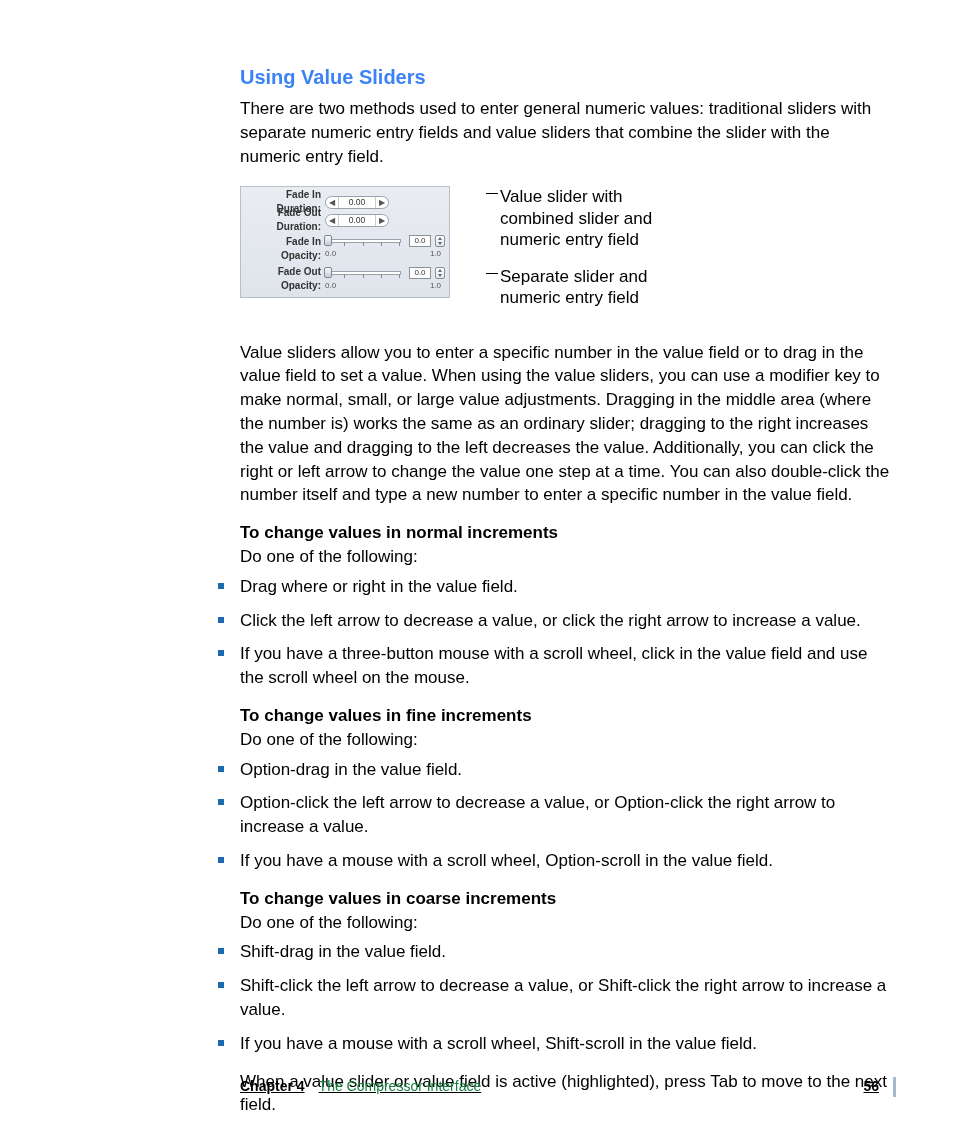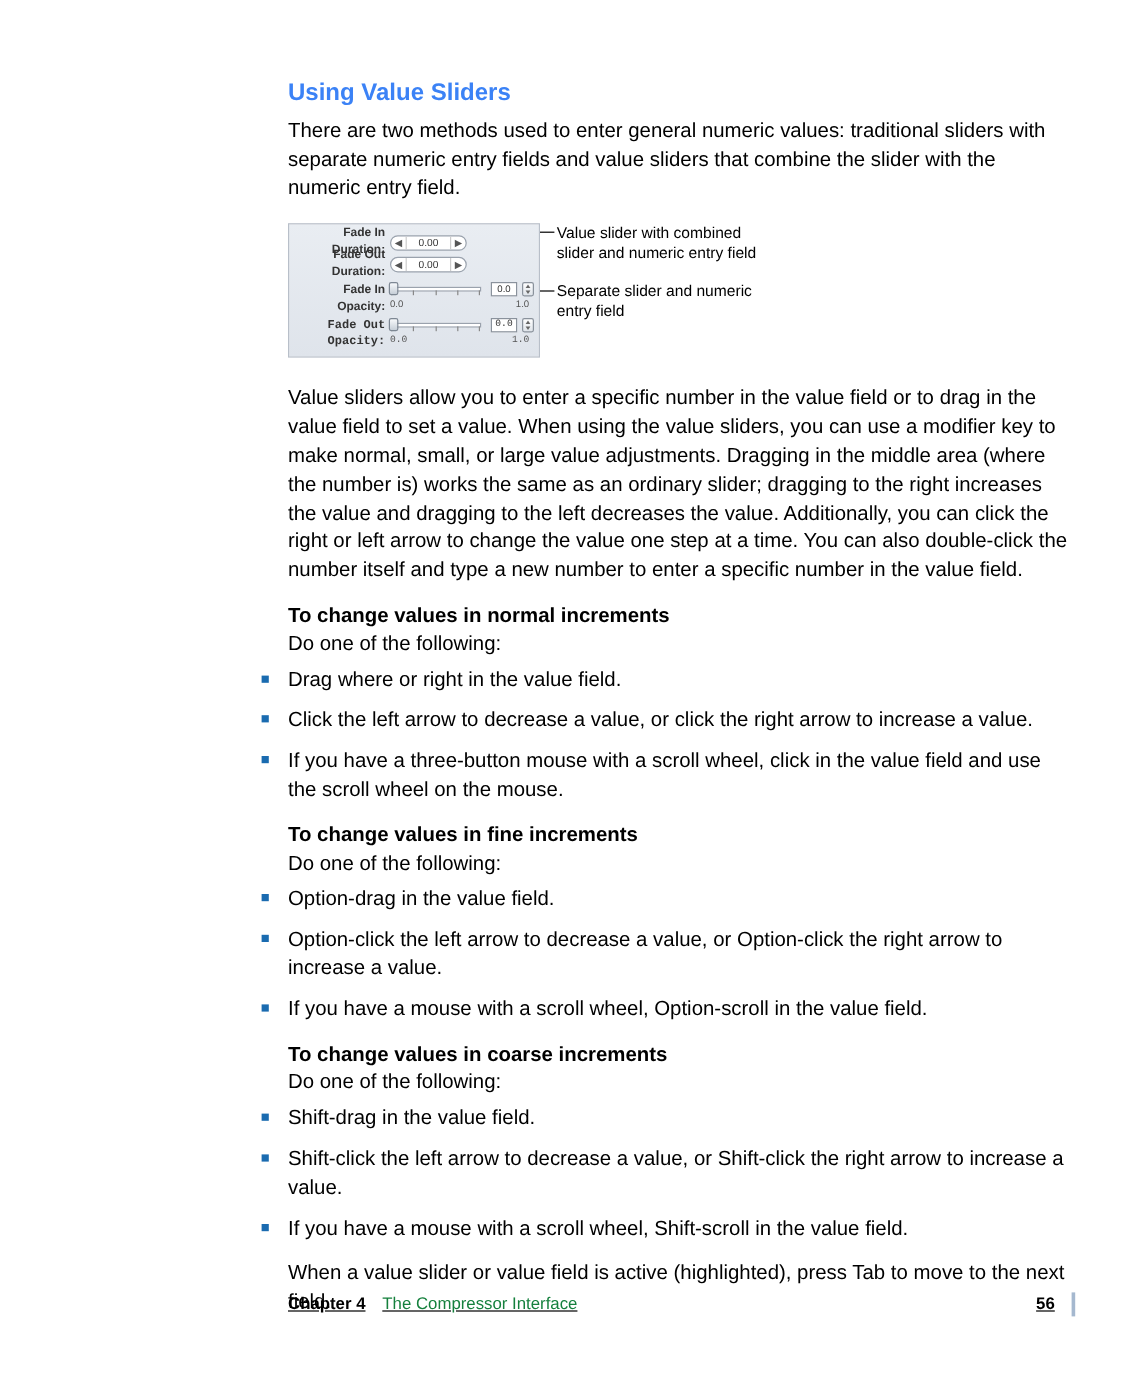--- a/index.html
+++ b/index.html
@@ -123,24 +123,25 @@
     position: relative;
   }
   .stepbox::before, .stepbox::after {
     content:""; position:absolute; left:2px; width:0;height:0;
     border-left:2px solid transparent; border-right:2px solid transparent;
   }
   .stepbox::before { top:1px; border-bottom:3px solid #666; }
   .stepbox::after { bottom:1px; border-top:3px solid #666; }
   
   .callouts {
-    font-size: 13px;
+    font-size: 17px;
     line-height: 1.25;
     padding-top: 0px;
     width: 170px;
+    margin-left: 36px;
   }
   .callout-group { margin-bottom: 10px; position: relative;}
   .callout-line {
     position:absolute; left:-14px; top:7px; width:12px; height:1px; background:#000;
   }
   
   .para-block { margin-bottom: 14px; }
   .bold-lead { font-weight: 600; }
   ul.bullets {
     list-style: none;
@@ -229,21 +230,21 @@
             <div class="numbox">0.0</div>
             <div class="stepbox"></div>
           </div>
           <div class="scale-row">
             <span>0.0</span>
             <span>1.0</span>
           </div>
         </div>
       </div>
 
-      <div class="ui-row" style="height:auto; align-items:flex-start;font-family:Liberation Mono, monospace;">
+      <div class="ui-row" style="height:auto; align-items:center;">
         <div class="ui-label" style="padding-top:2px">Fade Out Opacity:</div>
         <div class="opacity-wrap">
           <div class="opacity-line">
             <div style="flex:1; position:relative;">
               <div class="track">
                 <div class="ticks">
                     <span></span>
                     <span></span>
                     <span></span>
                     <span></span>

